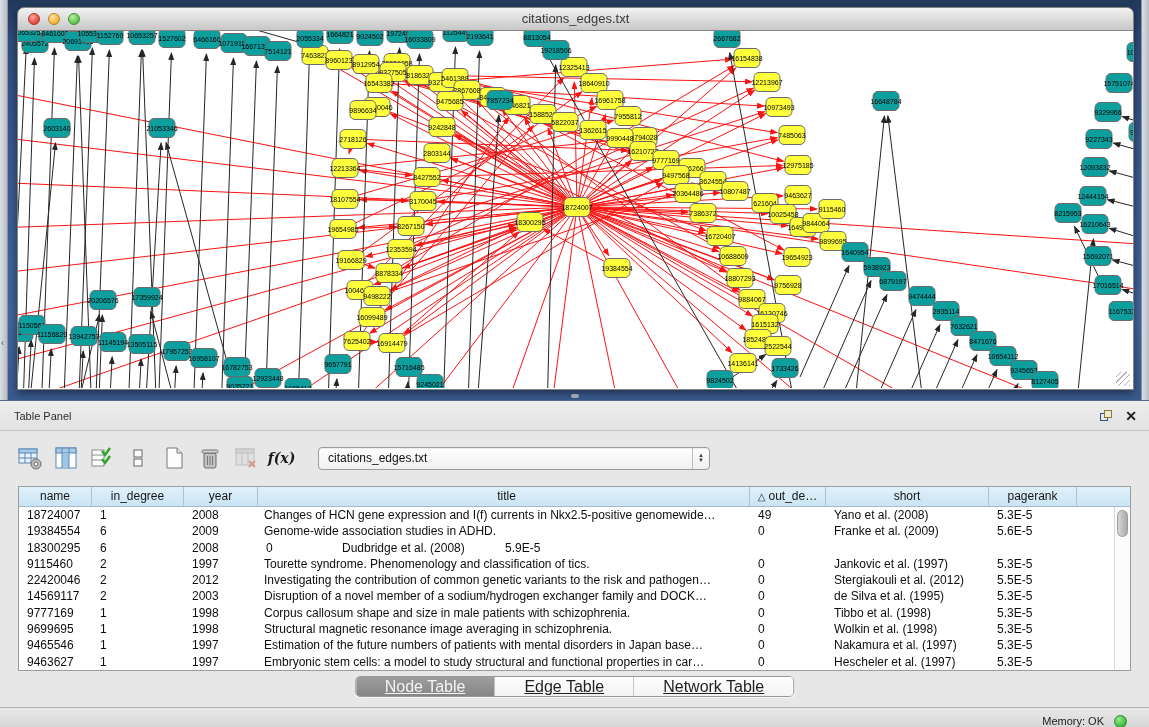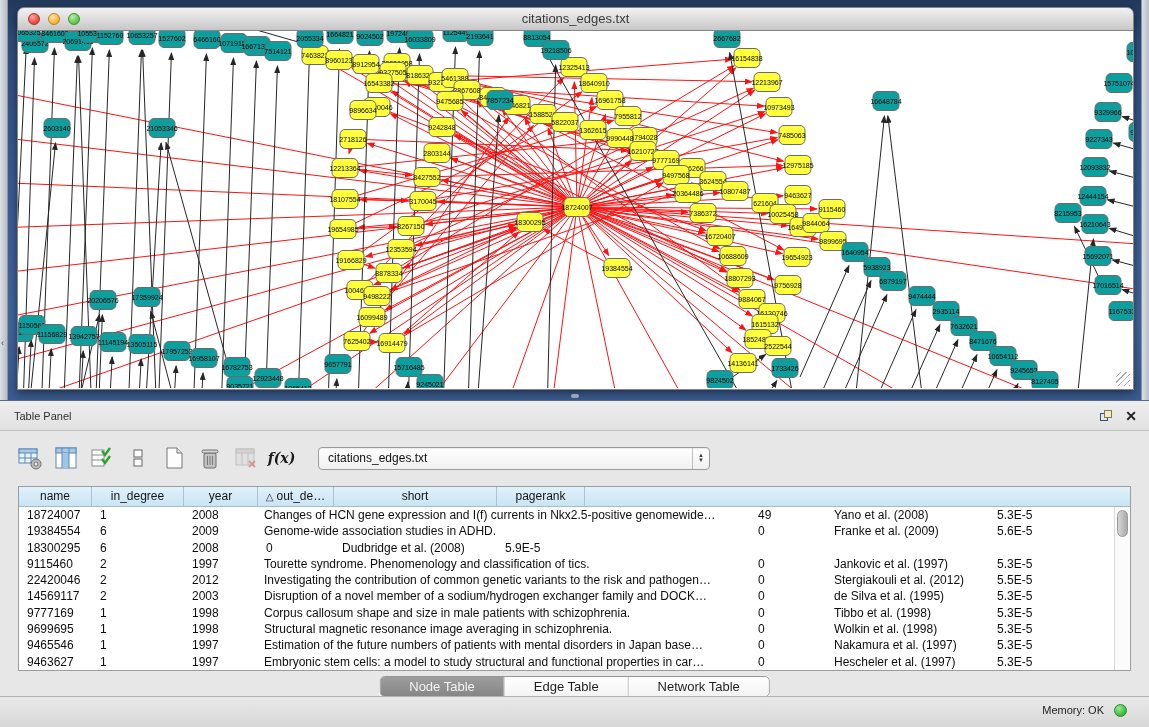--- a/index.html
+++ b/index.html
@@ -72,26 +72,26 @@
   .c0{width:73px} .c1{width:92px} .c2{width:74px} .c3{width:492px; padding-left:6px}
   .c4{width:76px} .c5{width:163px} .c6{width:88px}
   .vscroll { position:absolute; right:0; top:20px; bottom:0; width:16px;
     background:#fbfbfb; border-left:1px solid #d8d8d8; }
   .vthumb { position:absolute; left:2px; top:3px; width:11px; height:27px; border-radius:6px;
     background:linear-gradient(90deg,#d6d6d6,#a9a9a9); border:1px solid #9b9b9b; }
 
   .tabs { position:absolute; left:50%; top:275px; transform:translateX(-50%);
     display:flex; height:21px; border:1px solid #979797; border-radius:5px;
     overflow:hidden; background:#fdfdfd; box-shadow:0 1px 1px rgba(255,255,255,.7); }
-  .tab { padding:0 29px; font-size:13px; line-height:19px; color:#1f1f1f;
-    border-right:1px solid #b8b8b8; background:linear-gradient(#ffffff,#f3f3f3); }
+  .tab { padding:0 29px; font-size:16px; line-height:19px; color:#1f1f1f;
+    border-right:1px solid #b8b8b8; background:linear-gradient(#ffffff,#f3f3f3);text-decoration:underline; }
   .tab:last-child { border-right:none; }
   .tab.active { background:linear-gradient(#9d9d9d,#868686); color:#f4f4f4; }
 
-  .statusbar { position:absolute; left:0; bottom:0; width:1149px; height:31px;
+  .statusbar { position:absolute; left:0; bottom:0; width:1149px; height:20px;
     background:linear-gradient(#e9e9e9,#d7d7d7); border-top:1px solid #b2b2b2; }
   .memory { position:absolute; right:45px; top:0; line-height:27px; font-size:11px; color:#1d1d1d; }
   .mem-dot { position:absolute; right:22px; top:7px; width:13px; height:13px; border-radius:50%;
     background:radial-gradient(circle at 35% 30%, #97ec8f, #41bb41 65%, #2f9c2f); border:1px solid #2c8a2c; }
 </style>
 </head>
 <body>
 
 <div class="desktop">
   <div class="side-strip" style="left:0">
@@ -972,20 +972,21 @@
           <span>▼</span>
         </span>
     </span>
   </div>
 
   <div class="table-wrap">
     <div class="thead" id="thead">
         <div class="th c0">name</div>
         <div class="th c1">in_degree</div>
         <div class="th c2">year</div>
+        <div class="th c3">title</div>
         <div class="th c4"><span class="sortglyph">△</span>out_de…</div>
         <div class="th c5">short</div>
         <div class="th c6">pagerank</div>
       </div>
     <div class="tbody" id="tbody">
         <div class="trow">
           <div class="td c0">18724007</div>
           <div class="td c1">1</div>
           <div class="td c2">2008</div>
           <div class="td c3">Changes of HCN gene expression and I(f) currents in Nkx2.5-positive genomewide…</div>

